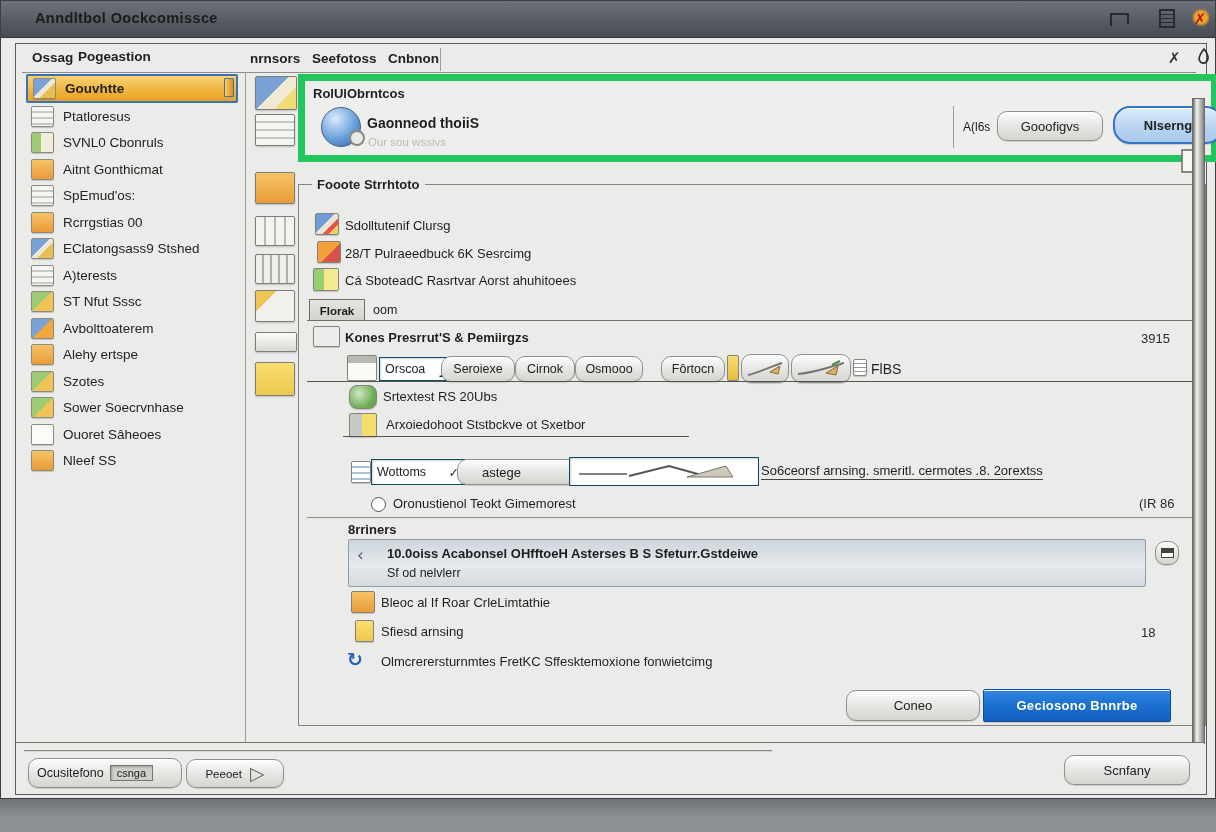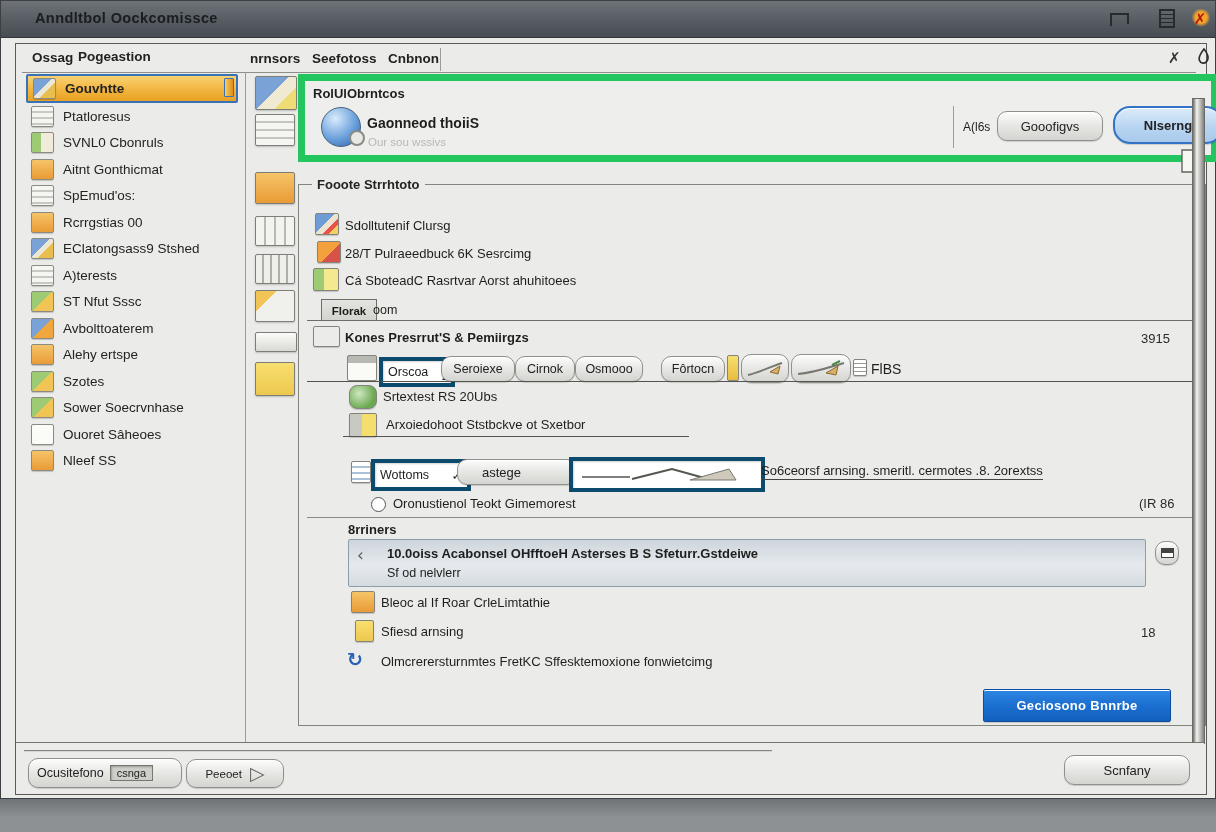--- a/index.html
+++ b/index.html
@@ -37,21 +37,21 @@
   .strip-ic{position:absolute;left:3px;border:1px solid #7e7e78;border-radius:2px;box-shadow:0 1px 2px rgba(0,0,0,.2);cursor:pointer}
   
   .panelbox{position:absolute;border:7px solid #22c55e;background:#eeeeec}
   .lbl{position:absolute;font-size:13px;color:#1e1e1c;white-space:nowrap}
   .lbl-b{font-weight:600}
   .sub{color:#b9b9b5;font-size:11.5px}
   .val{position:absolute;font-size:13px;color:#2a2a28;white-space:nowrap}
   .btn{position:absolute;display:flex;align-items:center;justify-content:center;background:linear-gradient(180deg,#fdfdfd,#e8e8e6 45%,#d4d4d0);border:1px solid #8f8f8b;border-radius:10px;box-shadow:inset 0 1px 0 #fff,0 1px 1px rgba(0,0,0,.15);font-size:13px;color:#222;cursor:pointer;white-space:nowrap}
   .btn-hl{background:linear-gradient(180deg,#dcebfa,#b6d3f1 60%,#a9c9ec);border:2px solid #3273c5;border-radius:17px;font-weight:700}
   .btn-primary{background:linear-gradient(180deg,#2f86e2,#1b6fd0 50%,#1260be);border:1px solid #0e4c9d;border-radius:2px;color:#fff;font-weight:700;letter-spacing:.3px}
-  .combo{position:absolute;display:flex;align-items:center;gap:16px;background:#fff;border:4px solid #0c4a6e;font-size:12.5px;padding:0 5px;box-shadow:inset 1px 1px 2px rgba(0,0,0,.18);cursor:pointer;white-space:nowrap}
+  .combo{position:absolute;display:flex;align-items:center;gap:16px;background:#fff;border:1px solid #0c4a6e;font-size:12.5px;padding:0 5px;box-shadow:inset 1px 1px 2px rgba(0,0,0,.18);cursor:pointer;white-space:nowrap}
   .groupbox{position:absolute;border:1px solid #84847e}
   .grouptitle{position:absolute;background:#ebebe9;padding:0 5px;font-size:13px;font-weight:600;color:#232321;white-space:nowrap}
   .mi{position:absolute;border:1px solid #84847c;border-radius:2px;box-shadow:0 1px 1px rgba(0,0,0,.18)}
   .radio{position:absolute;width:13px;height:13px;border:1.5px solid #555;border-radius:50%;background:#fff;cursor:pointer}
   .minitab{position:absolute;background:linear-gradient(180deg,#e4e4e0,#d2d2ce);border:1px solid #6e6e68;border-bottom:none;font-size:11.5px;font-weight:700;display:flex;align-items:center;justify-content:center;cursor:pointer}
   .listbox{position:absolute;background:linear-gradient(180deg,#cdd5dc,#e6eaee 55%,#d4dade);border:1px solid #8d9dac;border-radius:2px;cursor:pointer}
   .uline{border-bottom:1px solid #44443f;padding-bottom:1px}
   .scrollstrip{position:absolute;background:linear-gradient(90deg,#6f6f6b,#f3f3ef 35%,#c4c4c0 62%,#7e7e7a);border:1px solid #6a6a66;cursor:pointer}
   .glyph{font-family:"DejaVu Sans",sans-serif}
 </style>
@@ -192,21 +192,21 @@
 
       <span class="mi" style="left:16px;top:28px;width:22px;height:20px;background:linear-gradient(135deg,#6f9cd4 0 45%,#ece4d0 45% 62%,#e8524a 62% 78%,#f0d060 78%)"></span>
       <span class="lbl" style="left:46px;top:33px">Sdolltutenif Clursg</span>
 
       <span class="mi" style="left:18px;top:56px;width:22px;height:20px;background:linear-gradient(135deg,#f2a13c 0 55%,#d8524a 55%)"></span>
       <span class="lbl" style="left:46px;top:61px">28/T Pulraeedbuck 6K Sesrcimg</span>
 
       <span class="mi" style="left:14px;top:83px;width:24px;height:21px;background:linear-gradient(90deg,#9ccb74 0 40%,#f5e98f 40%)"></span>
       <span class="lbl" style="left:46px;top:88px">Cá SboteadC  Rasrtvar Aorst ahuhitoees</span>
 
-      <span class="minitab" style="left:22px;top:114px;width:54px;height:21px">Florak</span>
+      <span class="minitab" style="left:10px;top:114px;width:54px;height:21px">Florak</span>
       <span class="lbl" style="left:74px;top:118px;font-size:12.5px">oom</span>
       <span class="hline" style="left:8px;top:135px;width:890px;border-top:1px solid #6e6e68"></span>
 
       <span class="mi" style="left:14px;top:141px;width:25px;height:19px;background:linear-gradient(180deg,#ececе8,#b4b4ae);background:linear-gradient(180deg,#ececdе 0 35%,#b4b4ae 35%)"></span>
       <span class="lbl lbl-b" style="left:46px;top:145px">Kones Presrrut'S &amp; Pemiirgzs</span>
       <span class="val" style="left:842px;top:146px">3915</span>
 
       <span class="mi" style="left:48px;top:170px;width:28px;height:24px;background:linear-gradient(180deg,#b9b9b3 0 30%,#fafaf6 30%)"></span>
       <span class="combo" style="left:80px;top:172px;width:58px;height:22px">
             <span>Orscoa</span>
@@ -275,20 +275,21 @@
       <span class="mi" style="left:52px;top:406px;width:22px;height:20px;background:linear-gradient(180deg,#f6c468,#e99b36)"></span>
       <span class="lbl" style="left:82px;top:410px">Bleoc al If Roar CrleLimtathie</span>
 
       <span class="mi" style="left:56px;top:435px;width:17px;height:20px;background:linear-gradient(180deg,#f7df70,#edc84e)"></span>
       <span class="lbl" style="left:82px;top:439px">Sfiesd arnsing</span>
       <span class="val" style="left:842px;top:440px">18</span>
 
       <span class="abs glyph" style="left:48px;top:463px;font-size:19px;font-weight:700;color:#2a62b8">↻</span>
       <span class="lbl" style="left:82px;top:469px">Olmcrerersturnmtes FretKC  Sffesktemoxione fonwietcimg</span>
 
+      <span class="btn" style="left:547px;top:505px;width:132px;height:29px">Coneo</span>
       <span class="btn btn-primary" style="left:684px;top:504px;width:186px;height:31px">Geciosono Bnnrbe</span>
     </div>
 
     <span class="grouptitle" style="left:296px;top:133px">Fooote Strrhtoto</span>
 
     <span class="scrollstrip" style="left:1176px;top:54px;width:11px;height:644px"></span>
 
     <div class="abs" style="left:0;top:698px;width:1188px;height:50px;border-top:1px solid #76766f;background:#ebebe9">
       <span class="hline" style="left:8px;top:7px;width:748px;border-top:2px groove #d8d8d4"></span>
       <span class="btn" style="left:12px;top:15px;width:144px;height:28px;justify-content:flex-start;padding-left:8px;gap:6px;font-size:12.5px">

